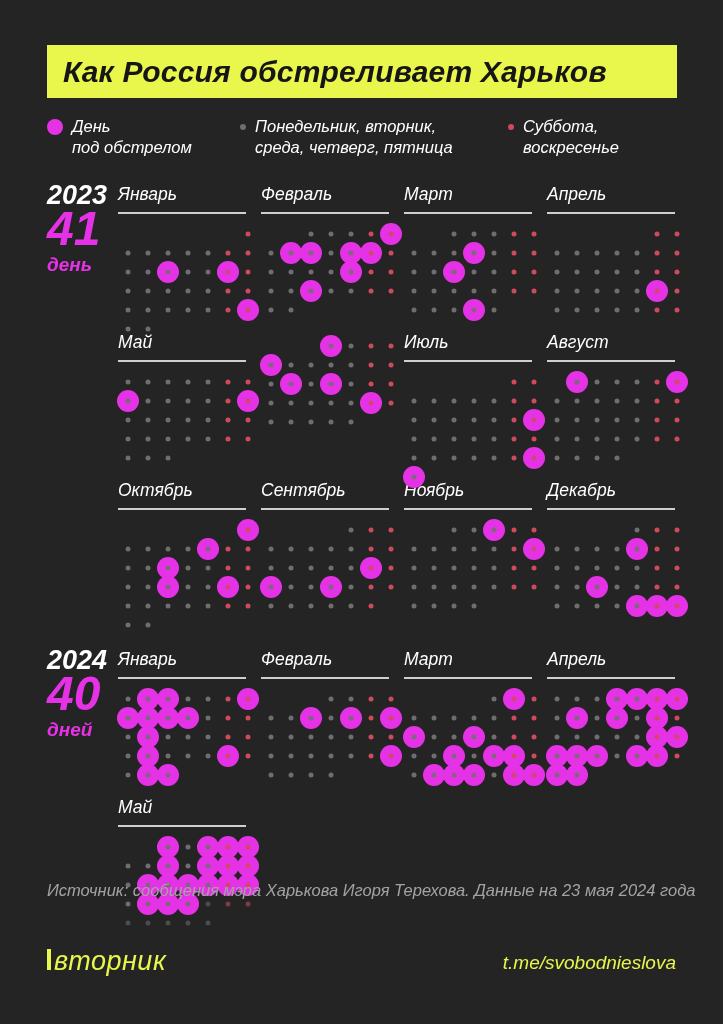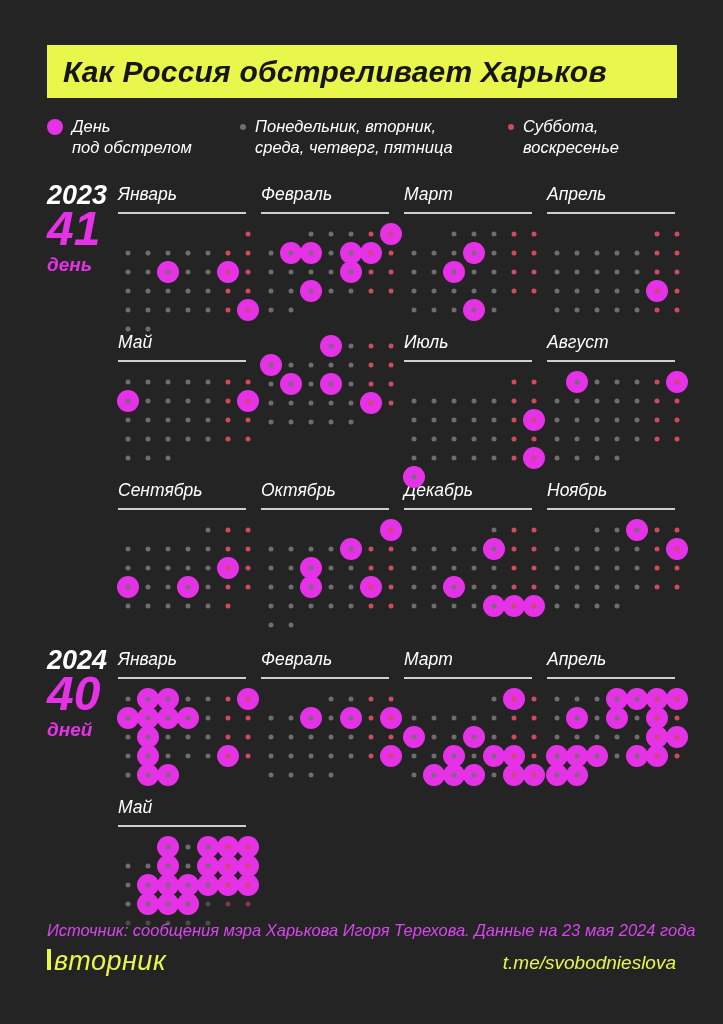--- a/index.html
+++ b/index.html
@@ -48,22 +48,22 @@
   .cell { position:relative; }
   .dot { position:absolute; left:50%; top:50%; transform:translate(-50%,-50%); border-radius:50%; }
   .dot.small { width:5px; height:5px; }
   .dot.big { width:22px; height:22px; background:var(--magenta); }
   .dot.big .inner {
     position:absolute; left:50%; top:50%; transform:translate(-50%,-50%);
     width:5px; height:5px; border-radius:50%; opacity:0.85;
   }
   
   .source {
-    position:absolute; left:47px; top:921px;
-    color:#d946ef; font-size:16.5px;
+    position:absolute; left:47px; top:881px;
+    color:#a3a3a3; font-size:16.5px;
   }
   .logo { position:absolute; left:47px; top:946px; color:var(--yellow); font-size:27px; letter-spacing:0.5px; }
   .logo-bar { display:inline-block; width:4px; height:21px; background:var(--yellow); margin-right:3px; }
   .tg-link { position:absolute; right:47px; top:952px; color:var(--yellow); font-size:19px; text-decoration:none; }
 </style>
 </head>
 <body>
 
 <div class="page" style="--yellow: #e9f64b; --magenta: #e632e6; background: rgb(36, 36, 36); font-style: italic;">
 
@@ -938,229 +938,330 @@
             </div>
             <div class="cell">
               <div class="dot small" style="background: rgb(110, 110, 110);"></div>
             </div>
             <div class="cell">
               <div class="dot small" style="background: rgb(110, 110, 110);"></div>
             </div>
           </div>
         </div>
         <div class="month">
-          <div class="month-name">Сентябрь</div>
+          <div class="month-name">Октябрь</div>
           <div class="grid">
             <div class="cell"></div>
             <div class="cell"></div>
             <div class="cell"></div>
             <div class="cell"></div>
-            <div class="cell">
-              <div class="dot small" style="background: rgb(110, 110, 110);"></div>
-            </div>
-            <div class="cell">
-              <div class="dot small" style="background: rgb(208, 74, 92);"></div>
-            </div>
-            <div class="cell">
-              <div class="dot small" style="background: rgb(208, 74, 92);"></div>
-            </div>
-            <div class="cell">
-              <div class="dot small" style="background: rgb(110, 110, 110);"></div>
-            </div>
-            <div class="cell">
-              <div class="dot small" style="background: rgb(110, 110, 110);"></div>
-            </div>
-            <div class="cell">
-              <div class="dot small" style="background: rgb(110, 110, 110);"></div>
-            </div>
-            <div class="cell">
-              <div class="dot small" style="background: rgb(110, 110, 110);"></div>
-            </div>
-            <div class="cell">
-              <div class="dot small" style="background: rgb(110, 110, 110);"></div>
-            </div>
-            <div class="cell">
-              <div class="dot small" style="background: rgb(208, 74, 92);"></div>
-            </div>
-            <div class="cell">
-              <div class="dot small" style="background: rgb(208, 74, 92);"></div>
-            </div>
-            <div class="cell">
-              <div class="dot small" style="background: rgb(110, 110, 110);"></div>
-            </div>
-            <div class="cell">
-              <div class="dot small" style="background: rgb(110, 110, 110);"></div>
-            </div>
-            <div class="cell">
-              <div class="dot small" style="background: rgb(110, 110, 110);"></div>
-            </div>
-            <div class="cell">
-              <div class="dot small" style="background: rgb(110, 110, 110);"></div>
-            </div>
-            <div class="cell">
-              <div class="dot small" style="background: rgb(110, 110, 110);"></div>
-            </div>
-            <div class="cell">
-              <div class="dot big">
-                <div class="inner" style="background: rgb(208, 74, 92);"></div>
-              </div>
-            </div>
-            <div class="cell">
-              <div class="dot small" style="background: rgb(208, 74, 92);"></div>
-            </div>
-            <div class="cell">
-              <div class="dot big">
-                <div class="inner" style="background: rgb(110, 110, 110);"></div>
-              </div>
-            </div>
-            <div class="cell">
-              <div class="dot small" style="background: rgb(110, 110, 110);"></div>
-            </div>
-            <div class="cell">
-              <div class="dot small" style="background: rgb(110, 110, 110);"></div>
-            </div>
-            <div class="cell">
-              <div class="dot big">
-                <div class="inner" style="background: rgb(110, 110, 110);"></div>
-              </div>
-            </div>
-            <div class="cell">
-              <div class="dot small" style="background: rgb(110, 110, 110);"></div>
-            </div>
-            <div class="cell">
-              <div class="dot small" style="background: rgb(208, 74, 92);"></div>
-            </div>
-            <div class="cell">
-              <div class="dot small" style="background: rgb(208, 74, 92);"></div>
-            </div>
-            <div class="cell">
-              <div class="dot small" style="background: rgb(110, 110, 110);"></div>
-            </div>
-            <div class="cell">
-              <div class="dot small" style="background: rgb(110, 110, 110);"></div>
-            </div>
-            <div class="cell">
-              <div class="dot small" style="background: rgb(110, 110, 110);"></div>
-            </div>
-            <div class="cell">
-              <div class="dot small" style="background: rgb(110, 110, 110);"></div>
-            </div>
-            <div class="cell">
-              <div class="dot small" style="background: rgb(110, 110, 110);"></div>
-            </div>
-            <div class="cell">
-              <div class="dot small" style="background: rgb(208, 74, 92);"></div>
+            <div class="cell"></div>
+            <div class="cell"></div>
+            <div class="cell">
+              <div class="dot big">
+                <div class="inner" style="background: rgb(208, 74, 92);"></div>
+              </div>
+            </div>
+            <div class="cell">
+              <div class="dot small" style="background: rgb(110, 110, 110);"></div>
+            </div>
+            <div class="cell">
+              <div class="dot small" style="background: rgb(110, 110, 110);"></div>
+            </div>
+            <div class="cell">
+              <div class="dot small" style="background: rgb(110, 110, 110);"></div>
+            </div>
+            <div class="cell">
+              <div class="dot small" style="background: rgb(110, 110, 110);"></div>
+            </div>
+            <div class="cell">
+              <div class="dot big">
+                <div class="inner" style="background: rgb(110, 110, 110);"></div>
+              </div>
+            </div>
+            <div class="cell">
+              <div class="dot small" style="background: rgb(208, 74, 92);"></div>
+            </div>
+            <div class="cell">
+              <div class="dot small" style="background: rgb(208, 74, 92);"></div>
+            </div>
+            <div class="cell">
+              <div class="dot small" style="background: rgb(110, 110, 110);"></div>
+            </div>
+            <div class="cell">
+              <div class="dot small" style="background: rgb(110, 110, 110);"></div>
+            </div>
+            <div class="cell">
+              <div class="dot big">
+                <div class="inner" style="background: rgb(110, 110, 110);"></div>
+              </div>
+            </div>
+            <div class="cell">
+              <div class="dot small" style="background: rgb(110, 110, 110);"></div>
+            </div>
+            <div class="cell">
+              <div class="dot small" style="background: rgb(110, 110, 110);"></div>
+            </div>
+            <div class="cell">
+              <div class="dot small" style="background: rgb(208, 74, 92);"></div>
+            </div>
+            <div class="cell">
+              <div class="dot small" style="background: rgb(208, 74, 92);"></div>
+            </div>
+            <div class="cell">
+              <div class="dot small" style="background: rgb(110, 110, 110);"></div>
+            </div>
+            <div class="cell">
+              <div class="dot small" style="background: rgb(110, 110, 110);"></div>
+            </div>
+            <div class="cell">
+              <div class="dot big">
+                <div class="inner" style="background: rgb(110, 110, 110);"></div>
+              </div>
+            </div>
+            <div class="cell">
+              <div class="dot small" style="background: rgb(110, 110, 110);"></div>
+            </div>
+            <div class="cell">
+              <div class="dot small" style="background: rgb(110, 110, 110);"></div>
+            </div>
+            <div class="cell">
+              <div class="dot big">
+                <div class="inner" style="background: rgb(208, 74, 92);"></div>
+              </div>
+            </div>
+            <div class="cell">
+              <div class="dot small" style="background: rgb(208, 74, 92);"></div>
+            </div>
+            <div class="cell">
+              <div class="dot small" style="background: rgb(110, 110, 110);"></div>
+            </div>
+            <div class="cell">
+              <div class="dot small" style="background: rgb(110, 110, 110);"></div>
+            </div>
+            <div class="cell">
+              <div class="dot small" style="background: rgb(110, 110, 110);"></div>
+            </div>
+            <div class="cell">
+              <div class="dot small" style="background: rgb(110, 110, 110);"></div>
+            </div>
+            <div class="cell">
+              <div class="dot small" style="background: rgb(110, 110, 110);"></div>
+            </div>
+            <div class="cell">
+              <div class="dot small" style="background: rgb(208, 74, 92);"></div>
+            </div>
+            <div class="cell">
+              <div class="dot small" style="background: rgb(208, 74, 92);"></div>
+            </div>
+            <div class="cell">
+              <div class="dot small" style="background: rgb(110, 110, 110);"></div>
+            </div>
+            <div class="cell">
+              <div class="dot small" style="background: rgb(110, 110, 110);"></div>
             </div>
           </div>
         </div>
         <div class="month">
-          <div class="month-name">Октябрь</div>
+          <div class="month-name">Сентябрь</div>
           <div class="grid">
             <div class="cell"></div>
             <div class="cell"></div>
             <div class="cell"></div>
             <div class="cell"></div>
-            <div class="cell"></div>
-            <div class="cell"></div>
-            <div class="cell">
-              <div class="dot big">
-                <div class="inner" style="background: rgb(208, 74, 92);"></div>
-              </div>
-            </div>
-            <div class="cell">
-              <div class="dot small" style="background: rgb(110, 110, 110);"></div>
-            </div>
-            <div class="cell">
-              <div class="dot small" style="background: rgb(110, 110, 110);"></div>
-            </div>
-            <div class="cell">
-              <div class="dot small" style="background: rgb(110, 110, 110);"></div>
-            </div>
-            <div class="cell">
-              <div class="dot small" style="background: rgb(110, 110, 110);"></div>
-            </div>
-            <div class="cell">
-              <div class="dot big">
-                <div class="inner" style="background: rgb(110, 110, 110);"></div>
-              </div>
-            </div>
-            <div class="cell">
-              <div class="dot small" style="background: rgb(208, 74, 92);"></div>
-            </div>
-            <div class="cell">
-              <div class="dot small" style="background: rgb(208, 74, 92);"></div>
-            </div>
-            <div class="cell">
-              <div class="dot small" style="background: rgb(110, 110, 110);"></div>
-            </div>
-            <div class="cell">
-              <div class="dot small" style="background: rgb(110, 110, 110);"></div>
-            </div>
-            <div class="cell">
-              <div class="dot big">
-                <div class="inner" style="background: rgb(110, 110, 110);"></div>
-              </div>
-            </div>
-            <div class="cell">
-              <div class="dot small" style="background: rgb(110, 110, 110);"></div>
-            </div>
-            <div class="cell">
-              <div class="dot small" style="background: rgb(110, 110, 110);"></div>
-            </div>
-            <div class="cell">
-              <div class="dot small" style="background: rgb(208, 74, 92);"></div>
-            </div>
-            <div class="cell">
-              <div class="dot small" style="background: rgb(208, 74, 92);"></div>
-            </div>
-            <div class="cell">
-              <div class="dot small" style="background: rgb(110, 110, 110);"></div>
-            </div>
-            <div class="cell">
-              <div class="dot small" style="background: rgb(110, 110, 110);"></div>
-            </div>
-            <div class="cell">
-              <div class="dot big">
-                <div class="inner" style="background: rgb(110, 110, 110);"></div>
-              </div>
-            </div>
-            <div class="cell">
-              <div class="dot small" style="background: rgb(110, 110, 110);"></div>
-            </div>
-            <div class="cell">
-              <div class="dot small" style="background: rgb(110, 110, 110);"></div>
-            </div>
-            <div class="cell">
-              <div class="dot big">
-                <div class="inner" style="background: rgb(208, 74, 92);"></div>
-              </div>
-            </div>
-            <div class="cell">
-              <div class="dot small" style="background: rgb(208, 74, 92);"></div>
-            </div>
-            <div class="cell">
-              <div class="dot small" style="background: rgb(110, 110, 110);"></div>
-            </div>
-            <div class="cell">
-              <div class="dot small" style="background: rgb(110, 110, 110);"></div>
-            </div>
-            <div class="cell">
-              <div class="dot small" style="background: rgb(110, 110, 110);"></div>
-            </div>
-            <div class="cell">
-              <div class="dot small" style="background: rgb(110, 110, 110);"></div>
-            </div>
-            <div class="cell">
-              <div class="dot small" style="background: rgb(110, 110, 110);"></div>
-            </div>
-            <div class="cell">
-              <div class="dot small" style="background: rgb(208, 74, 92);"></div>
-            </div>
-            <div class="cell">
-              <div class="dot small" style="background: rgb(208, 74, 92);"></div>
+            <div class="cell">
+              <div class="dot small" style="background: rgb(110, 110, 110);"></div>
+            </div>
+            <div class="cell">
+              <div class="dot small" style="background: rgb(208, 74, 92);"></div>
+            </div>
+            <div class="cell">
+              <div class="dot small" style="background: rgb(208, 74, 92);"></div>
+            </div>
+            <div class="cell">
+              <div class="dot small" style="background: rgb(110, 110, 110);"></div>
+            </div>
+            <div class="cell">
+              <div class="dot small" style="background: rgb(110, 110, 110);"></div>
+            </div>
+            <div class="cell">
+              <div class="dot small" style="background: rgb(110, 110, 110);"></div>
+            </div>
+            <div class="cell">
+              <div class="dot small" style="background: rgb(110, 110, 110);"></div>
+            </div>
+            <div class="cell">
+              <div class="dot small" style="background: rgb(110, 110, 110);"></div>
+            </div>
+            <div class="cell">
+              <div class="dot small" style="background: rgb(208, 74, 92);"></div>
+            </div>
+            <div class="cell">
+              <div class="dot small" style="background: rgb(208, 74, 92);"></div>
+            </div>
+            <div class="cell">
+              <div class="dot small" style="background: rgb(110, 110, 110);"></div>
+            </div>
+            <div class="cell">
+              <div class="dot small" style="background: rgb(110, 110, 110);"></div>
+            </div>
+            <div class="cell">
+              <div class="dot small" style="background: rgb(110, 110, 110);"></div>
+            </div>
+            <div class="cell">
+              <div class="dot small" style="background: rgb(110, 110, 110);"></div>
+            </div>
+            <div class="cell">
+              <div class="dot small" style="background: rgb(110, 110, 110);"></div>
+            </div>
+            <div class="cell">
+              <div class="dot big">
+                <div class="inner" style="background: rgb(208, 74, 92);"></div>
+              </div>
+            </div>
+            <div class="cell">
+              <div class="dot small" style="background: rgb(208, 74, 92);"></div>
+            </div>
+            <div class="cell">
+              <div class="dot big">
+                <div class="inner" style="background: rgb(110, 110, 110);"></div>
+              </div>
+            </div>
+            <div class="cell">
+              <div class="dot small" style="background: rgb(110, 110, 110);"></div>
+            </div>
+            <div class="cell">
+              <div class="dot small" style="background: rgb(110, 110, 110);"></div>
+            </div>
+            <div class="cell">
+              <div class="dot big">
+                <div class="inner" style="background: rgb(110, 110, 110);"></div>
+              </div>
+            </div>
+            <div class="cell">
+              <div class="dot small" style="background: rgb(110, 110, 110);"></div>
+            </div>
+            <div class="cell">
+              <div class="dot small" style="background: rgb(208, 74, 92);"></div>
+            </div>
+            <div class="cell">
+              <div class="dot small" style="background: rgb(208, 74, 92);"></div>
+            </div>
+            <div class="cell">
+              <div class="dot small" style="background: rgb(110, 110, 110);"></div>
+            </div>
+            <div class="cell">
+              <div class="dot small" style="background: rgb(110, 110, 110);"></div>
+            </div>
+            <div class="cell">
+              <div class="dot small" style="background: rgb(110, 110, 110);"></div>
+            </div>
+            <div class="cell">
+              <div class="dot small" style="background: rgb(110, 110, 110);"></div>
+            </div>
+            <div class="cell">
+              <div class="dot small" style="background: rgb(110, 110, 110);"></div>
+            </div>
+            <div class="cell">
+              <div class="dot small" style="background: rgb(208, 74, 92);"></div>
+            </div>
+          </div>
+        </div>
+        <div class="month">
+          <div class="month-name">Ноябрь</div>
+          <div class="grid">
+            <div class="cell"></div>
+            <div class="cell"></div>
+            <div class="cell">
+              <div class="dot small" style="background: rgb(110, 110, 110);"></div>
+            </div>
+            <div class="cell">
+              <div class="dot small" style="background: rgb(110, 110, 110);"></div>
+            </div>
+            <div class="cell">
+              <div class="dot big">
+                <div class="inner" style="background: rgb(110, 110, 110);"></div>
+              </div>
+            </div>
+            <div class="cell">
+              <div class="dot small" style="background: rgb(208, 74, 92);"></div>
+            </div>
+            <div class="cell">
+              <div class="dot small" style="background: rgb(208, 74, 92);"></div>
+            </div>
+            <div class="cell">
+              <div class="dot small" style="background: rgb(110, 110, 110);"></div>
+            </div>
+            <div class="cell">
+              <div class="dot small" style="background: rgb(110, 110, 110);"></div>
+            </div>
+            <div class="cell">
+              <div class="dot small" style="background: rgb(110, 110, 110);"></div>
+            </div>
+            <div class="cell">
+              <div class="dot small" style="background: rgb(110, 110, 110);"></div>
+            </div>
+            <div class="cell">
+              <div class="dot small" style="background: rgb(110, 110, 110);"></div>
+            </div>
+            <div class="cell">
+              <div class="dot small" style="background: rgb(208, 74, 92);"></div>
+            </div>
+            <div class="cell">
+              <div class="dot big">
+                <div class="inner" style="background: rgb(208, 74, 92);"></div>
+              </div>
+            </div>
+            <div class="cell">
+              <div class="dot small" style="background: rgb(110, 110, 110);"></div>
+            </div>
+            <div class="cell">
+              <div class="dot small" style="background: rgb(110, 110, 110);"></div>
+            </div>
+            <div class="cell">
+              <div class="dot small" style="background: rgb(110, 110, 110);"></div>
+            </div>
+            <div class="cell">
+              <div class="dot small" style="background: rgb(110, 110, 110);"></div>
+            </div>
+            <div class="cell">
+              <div class="dot small" style="background: rgb(110, 110, 110);"></div>
+            </div>
+            <div class="cell">
+              <div class="dot small" style="background: rgb(208, 74, 92);"></div>
+            </div>
+            <div class="cell">
+              <div class="dot small" style="background: rgb(208, 74, 92);"></div>
+            </div>
+            <div class="cell">
+              <div class="dot small" style="background: rgb(110, 110, 110);"></div>
+            </div>
+            <div class="cell">
+              <div class="dot small" style="background: rgb(110, 110, 110);"></div>
+            </div>
+            <div class="cell">
+              <div class="dot small" style="background: rgb(110, 110, 110);"></div>
+            </div>
+            <div class="cell">
+              <div class="dot small" style="background: rgb(110, 110, 110);"></div>
+            </div>
+            <div class="cell">
+              <div class="dot small" style="background: rgb(110, 110, 110);"></div>
+            </div>
+            <div class="cell">
+              <div class="dot small" style="background: rgb(208, 74, 92);"></div>
+            </div>
+            <div class="cell">
+              <div class="dot small" style="background: rgb(208, 74, 92);"></div>
+            </div>
+            <div class="cell">
+              <div class="dot small" style="background: rgb(110, 110, 110);"></div>
+            </div>
+            <div class="cell">
+              <div class="dot small" style="background: rgb(110, 110, 110);"></div>
             </div>
             <div class="cell">
               <div class="dot small" style="background: rgb(110, 110, 110);"></div>
             </div>
             <div class="cell">
               <div class="dot small" style="background: rgb(110, 110, 110);"></div>
             </div>
           </div>
         </div>
         <div class="month">
@@ -1265,121 +1366,20 @@
             </div>
             <div class="cell">
               <div class="dot big">
                 <div class="inner" style="background: rgb(208, 74, 92);"></div>
               </div>
             </div>
             <div class="cell">
               <div class="dot big">
                 <div class="inner" style="background: rgb(208, 74, 92);"></div>
               </div>
-            </div>
-          </div>
-        </div>
-        <div class="month">
-          <div class="month-name">Ноябрь</div>
-          <div class="grid">
-            <div class="cell"></div>
-            <div class="cell"></div>
-            <div class="cell">
-              <div class="dot small" style="background: rgb(110, 110, 110);"></div>
-            </div>
-            <div class="cell">
-              <div class="dot small" style="background: rgb(110, 110, 110);"></div>
-            </div>
-            <div class="cell">
-              <div class="dot big">
-                <div class="inner" style="background: rgb(110, 110, 110);"></div>
-              </div>
-            </div>
-            <div class="cell">
-              <div class="dot small" style="background: rgb(208, 74, 92);"></div>
-            </div>
-            <div class="cell">
-              <div class="dot small" style="background: rgb(208, 74, 92);"></div>
-            </div>
-            <div class="cell">
-              <div class="dot small" style="background: rgb(110, 110, 110);"></div>
-            </div>
-            <div class="cell">
-              <div class="dot small" style="background: rgb(110, 110, 110);"></div>
-            </div>
-            <div class="cell">
-              <div class="dot small" style="background: rgb(110, 110, 110);"></div>
-            </div>
-            <div class="cell">
-              <div class="dot small" style="background: rgb(110, 110, 110);"></div>
-            </div>
-            <div class="cell">
-              <div class="dot small" style="background: rgb(110, 110, 110);"></div>
-            </div>
-            <div class="cell">
-              <div class="dot small" style="background: rgb(208, 74, 92);"></div>
-            </div>
-            <div class="cell">
-              <div class="dot big">
-                <div class="inner" style="background: rgb(208, 74, 92);"></div>
-              </div>
-            </div>
-            <div class="cell">
-              <div class="dot small" style="background: rgb(110, 110, 110);"></div>
-            </div>
-            <div class="cell">
-              <div class="dot small" style="background: rgb(110, 110, 110);"></div>
-            </div>
-            <div class="cell">
-              <div class="dot small" style="background: rgb(110, 110, 110);"></div>
-            </div>
-            <div class="cell">
-              <div class="dot small" style="background: rgb(110, 110, 110);"></div>
-            </div>
-            <div class="cell">
-              <div class="dot small" style="background: rgb(110, 110, 110);"></div>
-            </div>
-            <div class="cell">
-              <div class="dot small" style="background: rgb(208, 74, 92);"></div>
-            </div>
-            <div class="cell">
-              <div class="dot small" style="background: rgb(208, 74, 92);"></div>
-            </div>
-            <div class="cell">
-              <div class="dot small" style="background: rgb(110, 110, 110);"></div>
-            </div>
-            <div class="cell">
-              <div class="dot small" style="background: rgb(110, 110, 110);"></div>
-            </div>
-            <div class="cell">
-              <div class="dot small" style="background: rgb(110, 110, 110);"></div>
-            </div>
-            <div class="cell">
-              <div class="dot small" style="background: rgb(110, 110, 110);"></div>
-            </div>
-            <div class="cell">
-              <div class="dot small" style="background: rgb(110, 110, 110);"></div>
-            </div>
-            <div class="cell">
-              <div class="dot small" style="background: rgb(208, 74, 92);"></div>
-            </div>
-            <div class="cell">
-              <div class="dot small" style="background: rgb(208, 74, 92);"></div>
-            </div>
-            <div class="cell">
-              <div class="dot small" style="background: rgb(110, 110, 110);"></div>
-            </div>
-            <div class="cell">
-              <div class="dot small" style="background: rgb(110, 110, 110);"></div>
-            </div>
-            <div class="cell">
-              <div class="dot small" style="background: rgb(110, 110, 110);"></div>
-            </div>
-            <div class="cell">
-              <div class="dot small" style="background: rgb(110, 110, 110);"></div>
             </div>
           </div>
         </div>
       </div>
   </div>
 
   <div class="year-section ys-2024">
     <div class="year-label">2024</div>
     <div class="year-count">40</div>
     <div class="year-unit">дней</div>

